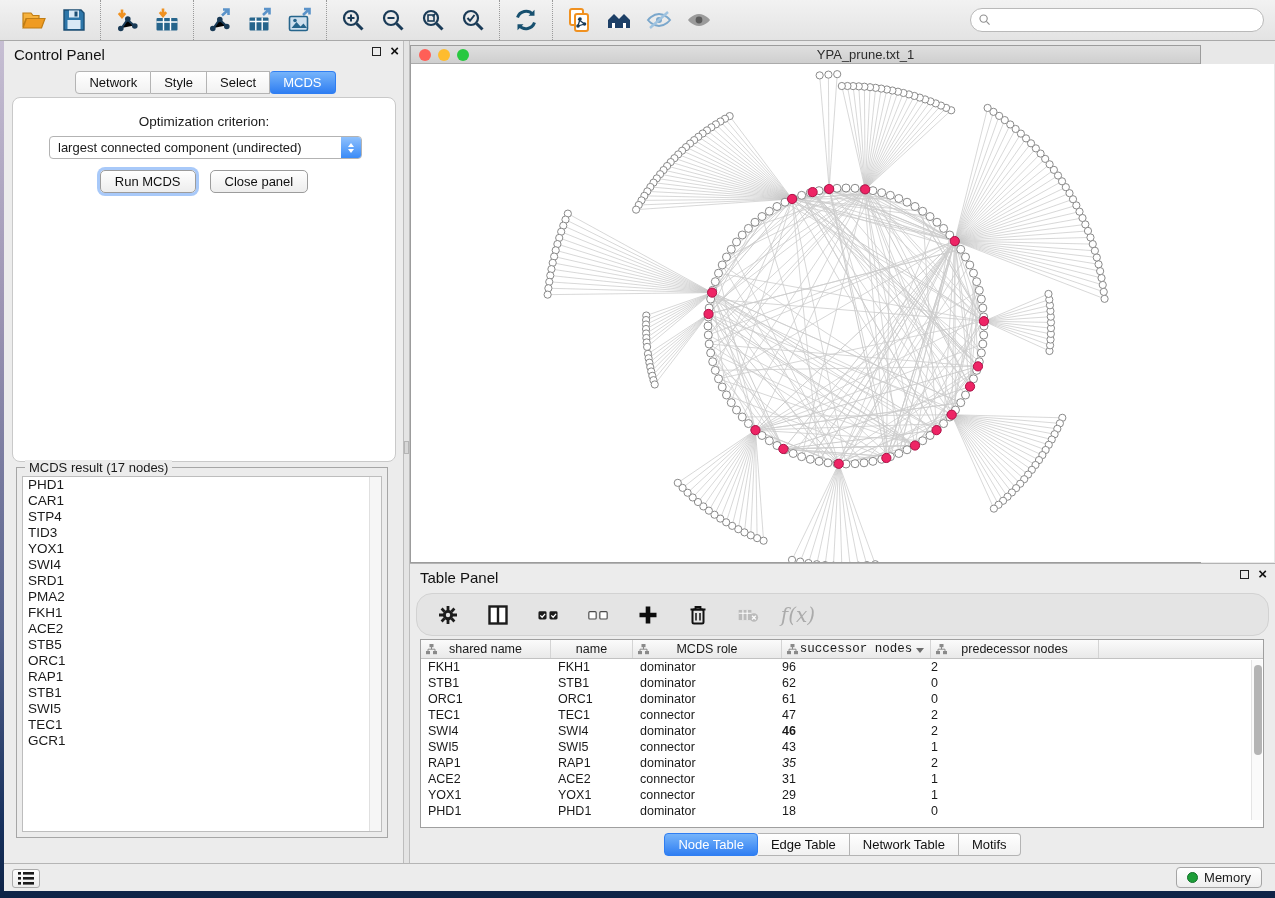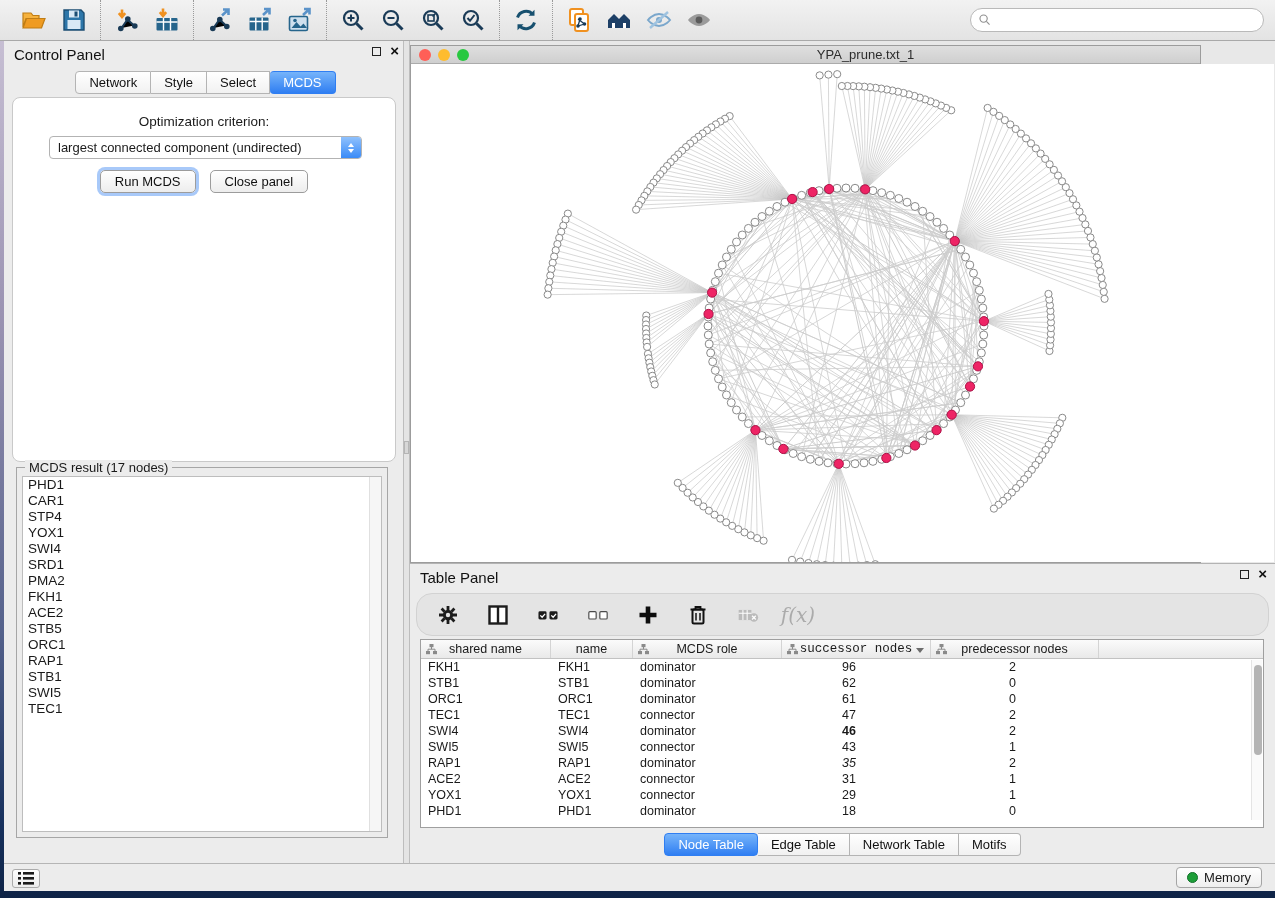--- a/index.html
+++ b/index.html
@@ -87,21 +87,21 @@
   .tbl-wrap { position:absolute; left:10px; right:11px; top:75px; height:189px; background:#fff; border:1px solid #9f9f9f; }
   .tbl-header { display:flex; height:19px; background:linear-gradient(#fbfbfb,#e9e9e9); border-bottom:1px solid #c2c2c2; }
   .th { display:flex; align-items:center; justify-content:center; position:relative; font-size:12.5px; color:#1a1a1a; border-right:1px solid #d4d4d4; }
   .th .tree { position:absolute; left:5px; top:4px; }
   .th .sortch { position:absolute; right:6px; top:8px; width:0; height:0;
     border-left:4px solid transparent; border-right:4px solid transparent; border-top:5px solid #6c6c6c; }
   .tbl-body { position:relative; }
   .tr { display:flex; height:16px; }
   .td { font-size:12.5px; line-height:16px; white-space:nowrap; overflow:hidden; }
   .td.left { text-align:left; padding-left:7px; }
-  .td.right { text-align:center; }
+  .td.right { text-align:left; }
   .tbl-scroll { position:absolute; right:1px; top:20px; width:11px; height:160px; background:#fafafa; border-left:1px solid #e4e4e4; }
   .tbl-thumb { position:absolute; left:1.5px; top:5px; width:8px; height:90px; background:#b4b4b4; border-radius:4px; }
 
   .tp-tabs { position:absolute; left:0; width:100%; top:269px; display:flex; justify-content:center; }
 
   
   .status-bar { position:absolute; left:4px; top:863px; width:1271px; height:28px; background:#ececec; border-top:1px solid #b5b5b5; }
   .list-btn { position:absolute; left:8px; top:5px; width:28px; height:19px; background:linear-gradient(#fdfdfd,#ededed);
     border:1px solid #ababab; border-radius:3px; display:flex; align-items:center; justify-content:center; }
   .mem-btn { position:absolute; right:13px; top:3px; height:21px; background:linear-gradient(#ffffff,#eeeeee);
@@ -327,32 +327,34 @@
     </div>
   </div>
 
   <div class="mcds-group">
     <span class="mcds-legend">MCDS result (17 nodes)</span>
     <div class="mcds-list" id="mcds-list">
       <div class="mcds-scroll"></div>
     <div class="mcds-item">PHD1</div>
         <div class="mcds-item">CAR1</div>
         <div class="mcds-item">STP4</div>
+        <div class="mcds-item">TID3</div>
         <div class="mcds-item">YOX1</div>
         <div class="mcds-item">SWI4</div>
         <div class="mcds-item">SRD1</div>
         <div class="mcds-item">PMA2</div>
         <div class="mcds-item">FKH1</div>
         <div class="mcds-item">ACE2</div>
         <div class="mcds-item">STB5</div>
         <div class="mcds-item">ORC1</div>
         <div class="mcds-item">RAP1</div>
         <div class="mcds-item">STB1</div>
         <div class="mcds-item">SWI5</div>
         <div class="mcds-item">TEC1</div>
+        <div class="mcds-item">GCR1</div>
       </div>
   </div>
 </div>
 
 <div class="vsplitter">
     <div class="vgrip"></div>
   </div>
 
 <div class="right-area">
 

